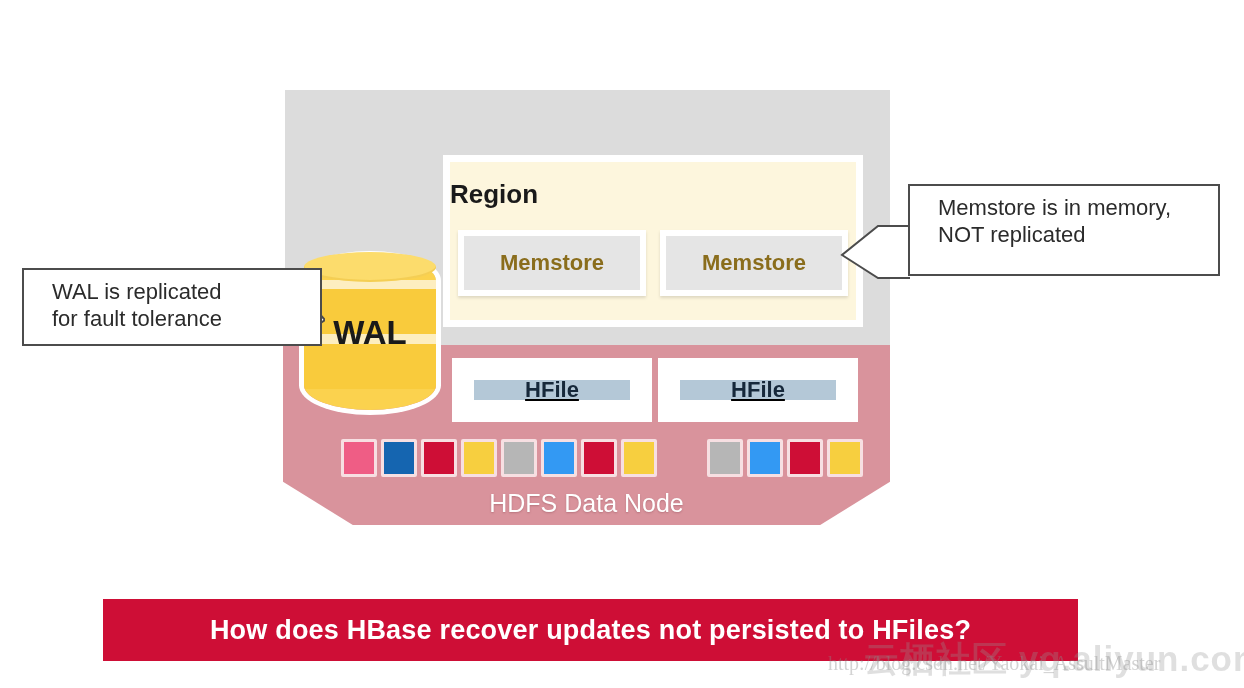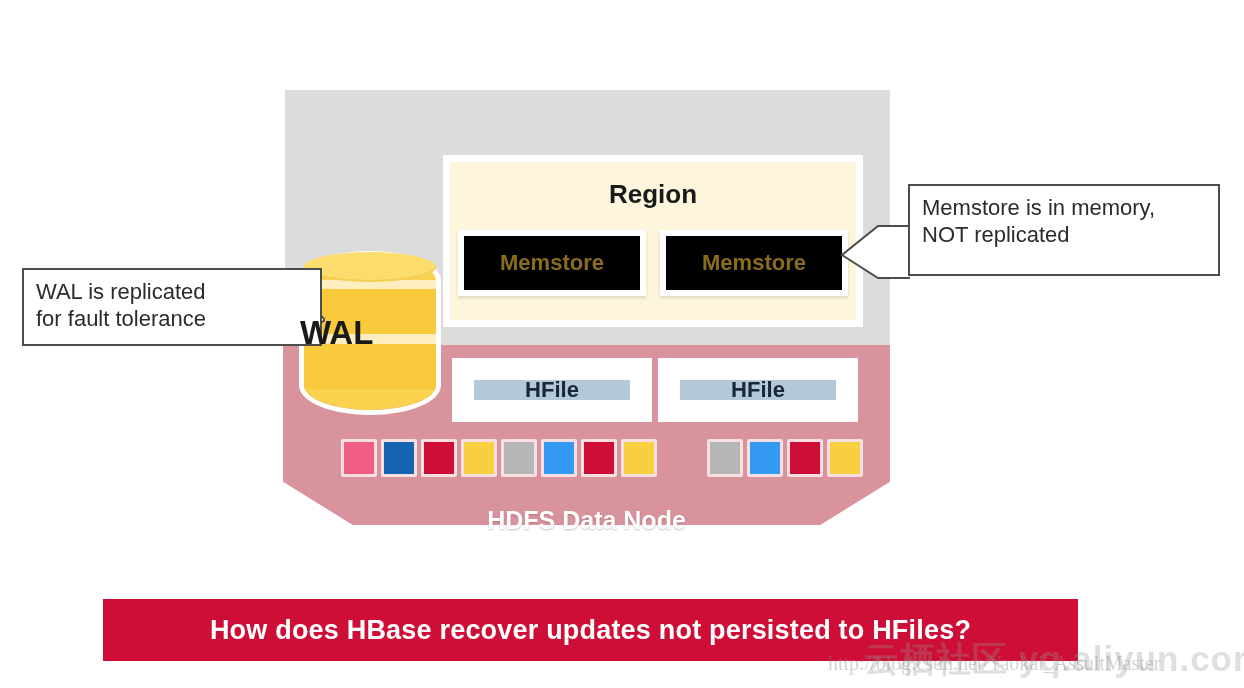--- a/index.html
+++ b/index.html
@@ -54,21 +54,21 @@
     width: 100%;
     height: 100%;
     background: #fdf6dd;
     position: relative;
   }
   .region-title {
     position: absolute;
     left: 0;
     top: 17px;
     width: 100%;
-    text-align: center;
+    text-align: left;
     font-size: 26px;
     font-weight: bold;
     color: #1a1a1a;
   }
 
   
   .memstore-row {
     position: absolute;
     left: 8px;
     top: 68px;
@@ -80,21 +80,21 @@
   .memstore-wrap {
     flex: 1;
     background: #ffffff;
     padding: 6px;
     box-sizing: border-box;
     box-shadow: 0 2px 3px rgba(0,0,0,0.13);
   }
   .memstore {
     width: 100%;
     height: 100%;
-    background: #000000;
+    background: #e5e5e5;
     display: flex;
     align-items: center;
     justify-content: center;
     font-size: 22px;
     font-weight: bold;
     color: #8a6d1c;
   }
 
   
   .hdfs-panel {
@@ -102,44 +102,45 @@
     left: 283px;
     top: 345px;
     width: 607px;
     height: 180px;
     background: #d9939c;
     clip-path: polygon(0 0, 100% 0, 100% 76%, 88.5% 100%, 11.5% 100%, 0 76%);
   }
   .hdfs-label {
     position: absolute;
     left: 283px;
-    top: 506px;
+    top: 489px;
     width: 607px;
     text-align: center;
     font-size: 25px;
-    font-weight: bold;
+    font-weight: normal;
     color: #ffffff;
     text-shadow: 0 1px 2px rgba(120,60,70,0.35);
   }
 
   
   .hfile-row {
     position: absolute;
     left: 452px;
     top: 358px;
     width: 406px;
     height: 64px;
     display: flex;
     gap: 6px;
   }
   .hfile-wrap {
     flex: 1;
     background: #ffffff;
     padding: 22px;
     box-sizing: border-box;
+    text-decoration: underline;
   }
   .hfile {
     width: 100%;
     height: 100%;
     background: #b4c8d7;
     display: flex;
     align-items: center;
     justify-content: center;
     font-size: 22px;
     font-weight: bold;
@@ -196,37 +197,37 @@
     height: 30px;
     border-radius: 50%;
     background: #fcdc6c;
     box-shadow: inset 0 -2px 0 rgba(230,180,40,0.35);
   }
   .wal-label {
     position: absolute;
     left: 0;
     top: 62px;
     width: 140px;
-    text-align: left;
+    text-align: center;
     font-size: 33px;
     font-weight: bold;
     color: #1a1a1a;
     z-index: 3;
   }
 
   
   .callout {
     position: absolute;
     background: #ffffff;
     border: 2px solid #4c4c4c;
     box-sizing: border-box;
     font-size: 22px;
     color: #2b2b2b;
     line-height: 1.22;
-    padding: 9px 12px;
+    padding: 9px 28px;
     white-space: pre-line;
   }
   .callout-left {
     left: 22px;
     top: 268px;
     width: 300px;
     height: 78px;
   }
   .callout-right {
     left: 908px;

